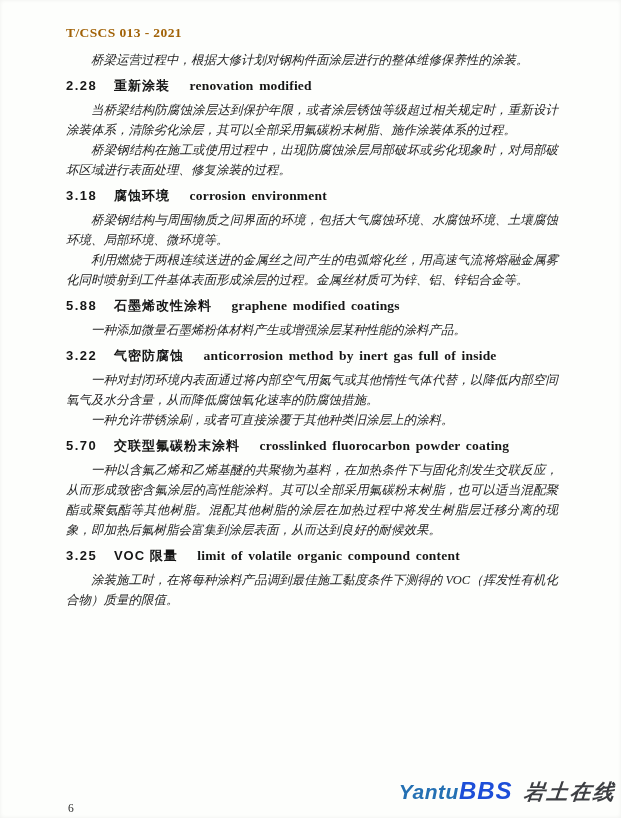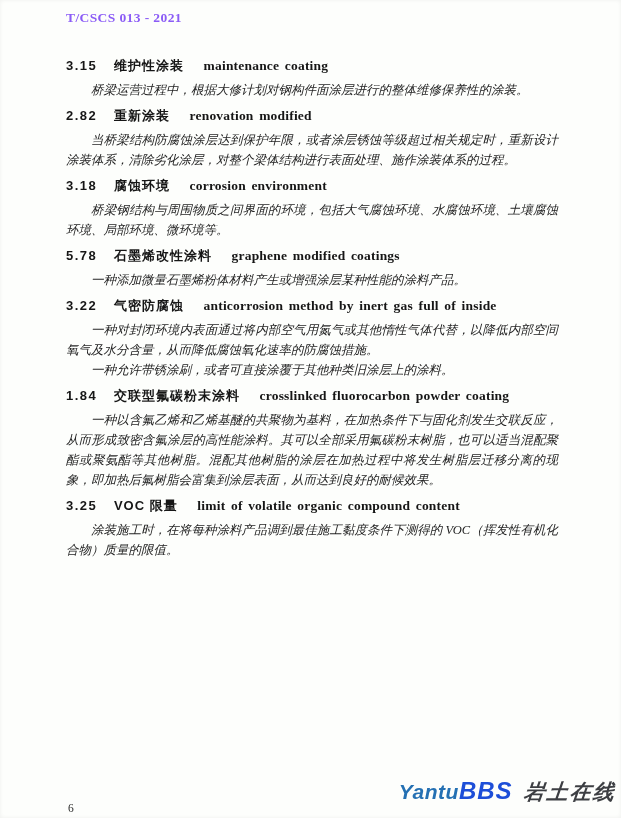--- a/index.html
+++ b/index.html
@@ -7,24 +7,24 @@
     position:relative;
     width:621px; height:818px;
     margin:0 auto;
     background:#fdfefc;
     overflow:hidden;
     color:#212121;
     font-family:"Liberation Serif","DejaVu Serif",serif;
     box-shadow:inset 0 0 4px rgba(0,0,0,0.06);
   }
   .running-header {
-    position:absolute; top:10px; left:66px;
+    position:absolute; top:25px; left:66px;
     font-family:"Liberation Serif","DejaVu Serif",serif;
     font-weight:bold; font-size:13.5px; letter-spacing:0.4px;
-    color:#8b5cf6;
+    color:#a16207;
   }
   .content {
     position:absolute; top:50px; left:66px; width:492px;
   }
   .term-head {
     margin:8px 0 7px 0;
     font-size:13px; line-height:15px;
     font-weight:bold;
     color:#161616;
     font-family:"Liberation Sans","DejaVu Sans",sans-serif;
@@ -72,56 +72,53 @@
 </head>
 <body>
 
 <div class="page">
 
   <div class="running-header">T/CSCS 013 - 2021</div>
 
   <main class="content">
 
     <section>
-      <h3 class="term-head">
-        <span class="num">3.15</span>
-        <span class="zh">维护性涂装</span>
-        <span class="en">maintenance coating</span>
-      </h3>
       <p class="def">桥梁运营过程中，根据大修计划对钢构件面涂层进行的整体维修保养性的涂装。</p>
     </section>
 
     <section>
       <h3 class="term-head">
-        <span class="num">2.82</span>
+        <span class="num">2.28</span>
         <span class="zh">重新涂装</span>
         <span class="en">renovation modified</span>
       </h3>
-      <p class="def">当桥梁结构防腐蚀涂层达到保护年限，或者涂层锈蚀等级超过相关规定时，重新设计涂装体系，清除劣化涂层，对整个梁体结构进行表面处理、施作涂装体系的过程。</p>
+      <p class="def">当桥梁结构防腐蚀涂层达到保护年限，或者涂层锈蚀等级超过相关规定时，重新设计涂装体系，清除劣化涂层，其可以全部采用氟碳粉末树脂、施作涂装体系的过程。</p>
     </section>
 
     <section>
+      <p class="def">桥梁钢结构在施工或使用过程中，出现防腐蚀涂层局部破坏或劣化现象时，对局部破坏区域进行表面处理、修复涂装的过程。</p>
     </section>
 
     <section>
       <h3 class="term-head">
         <span class="num">3.18</span>
         <span class="zh">腐蚀环境</span>
         <span class="en">corrosion environment</span>
       </h3>
       <p class="def">桥梁钢结构与周围物质之间界面的环境，包括大气腐蚀环境、水腐蚀环境、土壤腐蚀环境、局部环境、微环境等。</p>
     </section>
 
 
     <section>
+      <p class="def">利用燃烧于两根连续送进的金属丝之间产生的电弧熔化丝，用高速气流将熔融金属雾化同时喷射到工件基体表面形成涂层的过程。金属丝材质可为锌、铝、锌铝合金等。</p>
     </section>
 
     <section>
       <h3 class="term-head">
-        <span class="num">5.78</span>
+        <span class="num">5.88</span>
         <span class="zh">石墨烯改性涂料</span>
         <span class="en">graphene modified coatings</span>
       </h3>
       <p class="def">一种添加微量石墨烯粉体材料产生或增强涂层某种性能的涂料产品。</p>
     </section>
 
     <section>
       <h3 class="term-head">
         <span class="num">3.22</span>
         <span class="zh">气密防腐蚀</span>
@@ -129,21 +126,21 @@
       </h3>
       <p class="def">一种对封闭环境内表面通过将内部空气用氮气或其他惰性气体代替，以降低内部空间氧气及水分含量，从而降低腐蚀氧化速率的防腐蚀措施。</p>
     </section>
 
     <section>
       <p class="def">一种允许带锈涂刷，或者可直接涂覆于其他种类旧涂层上的涂料。</p>
     </section>
 
     <section>
       <h3 class="term-head">
-        <span class="num">1.84</span>
+        <span class="num">5.70</span>
         <span class="zh">交联型氟碳粉末涂料</span>
         <span class="en">crosslinked fluorocarbon powder coating</span>
       </h3>
       <p class="def">一种以含氟乙烯和乙烯基醚的共聚物为基料，在加热条件下与固化剂发生交联反应，从而形成致密含氟涂层的高性能涂料。其可以全部采用氟碳粉末树脂，也可以适当混配聚酯或聚氨酯等其他树脂。混配其他树脂的涂层在加热过程中将发生树脂层迁移分离的现象，即加热后氟树脂会富集到涂层表面，从而达到良好的耐候效果。</p>
     </section>
 
     <section>
       <h3 class="term-head">
         <span class="num">3.25</span>
         <span class="zh">VOC 限量</span>

